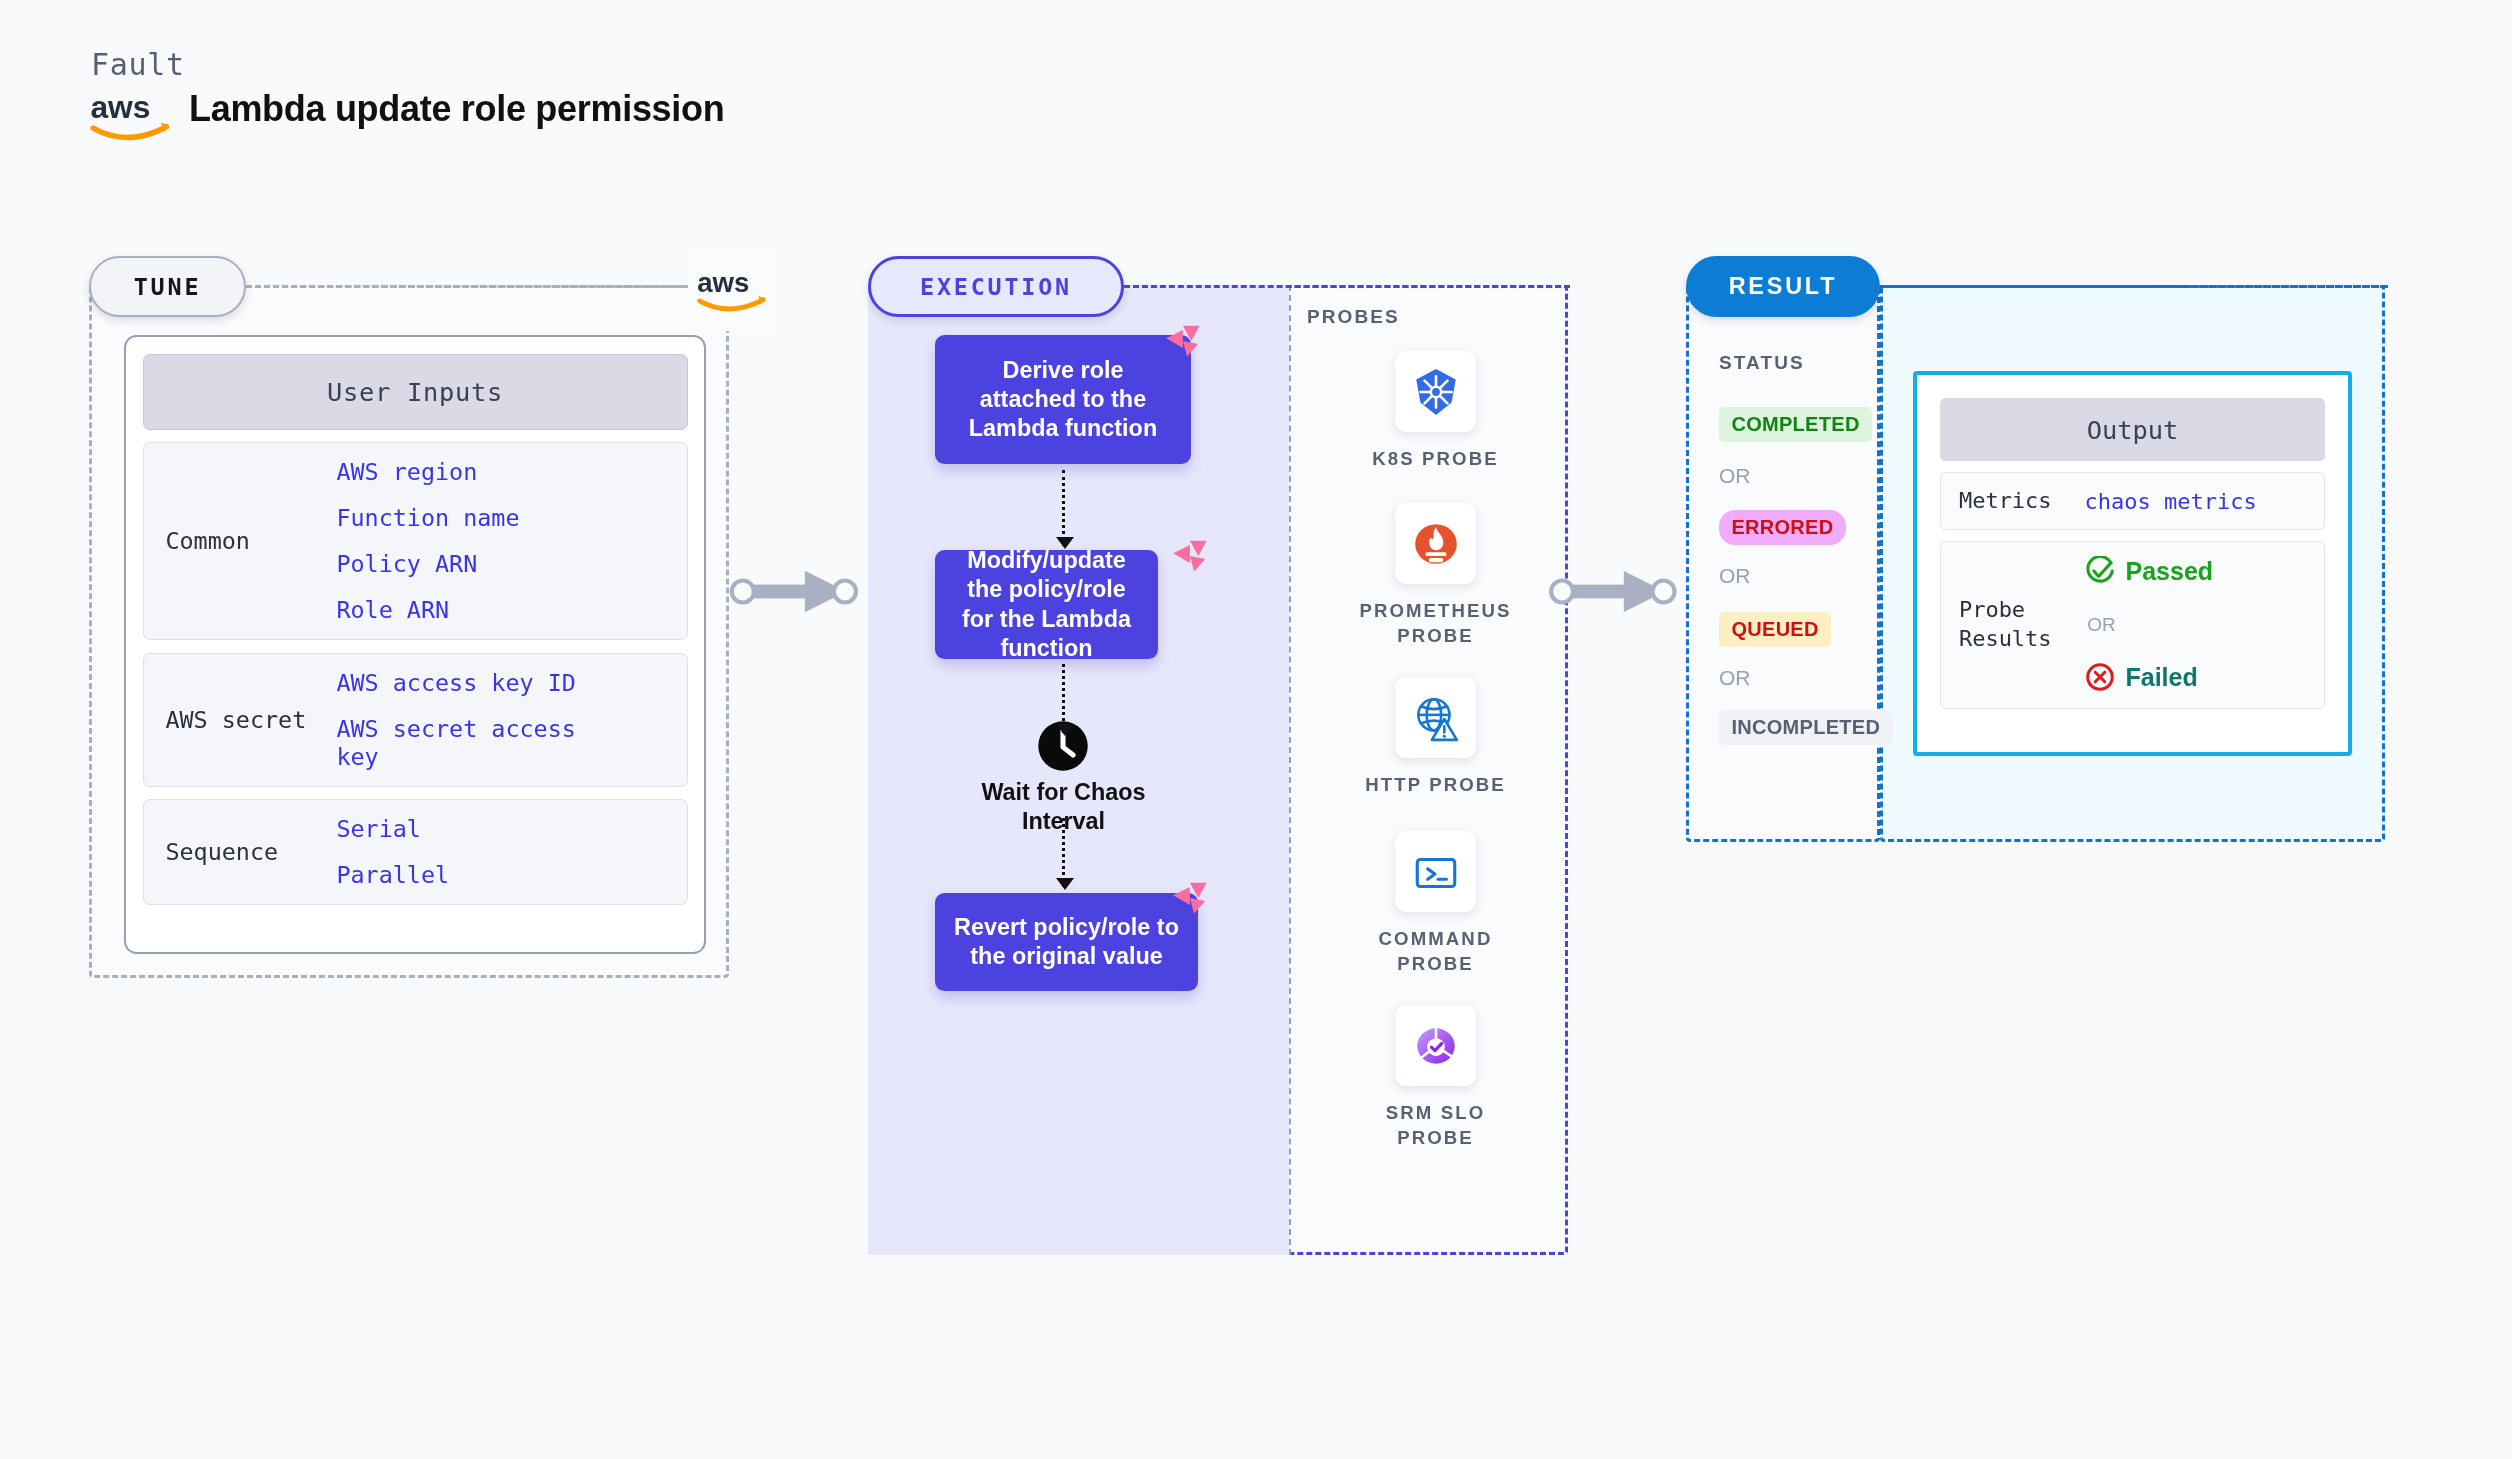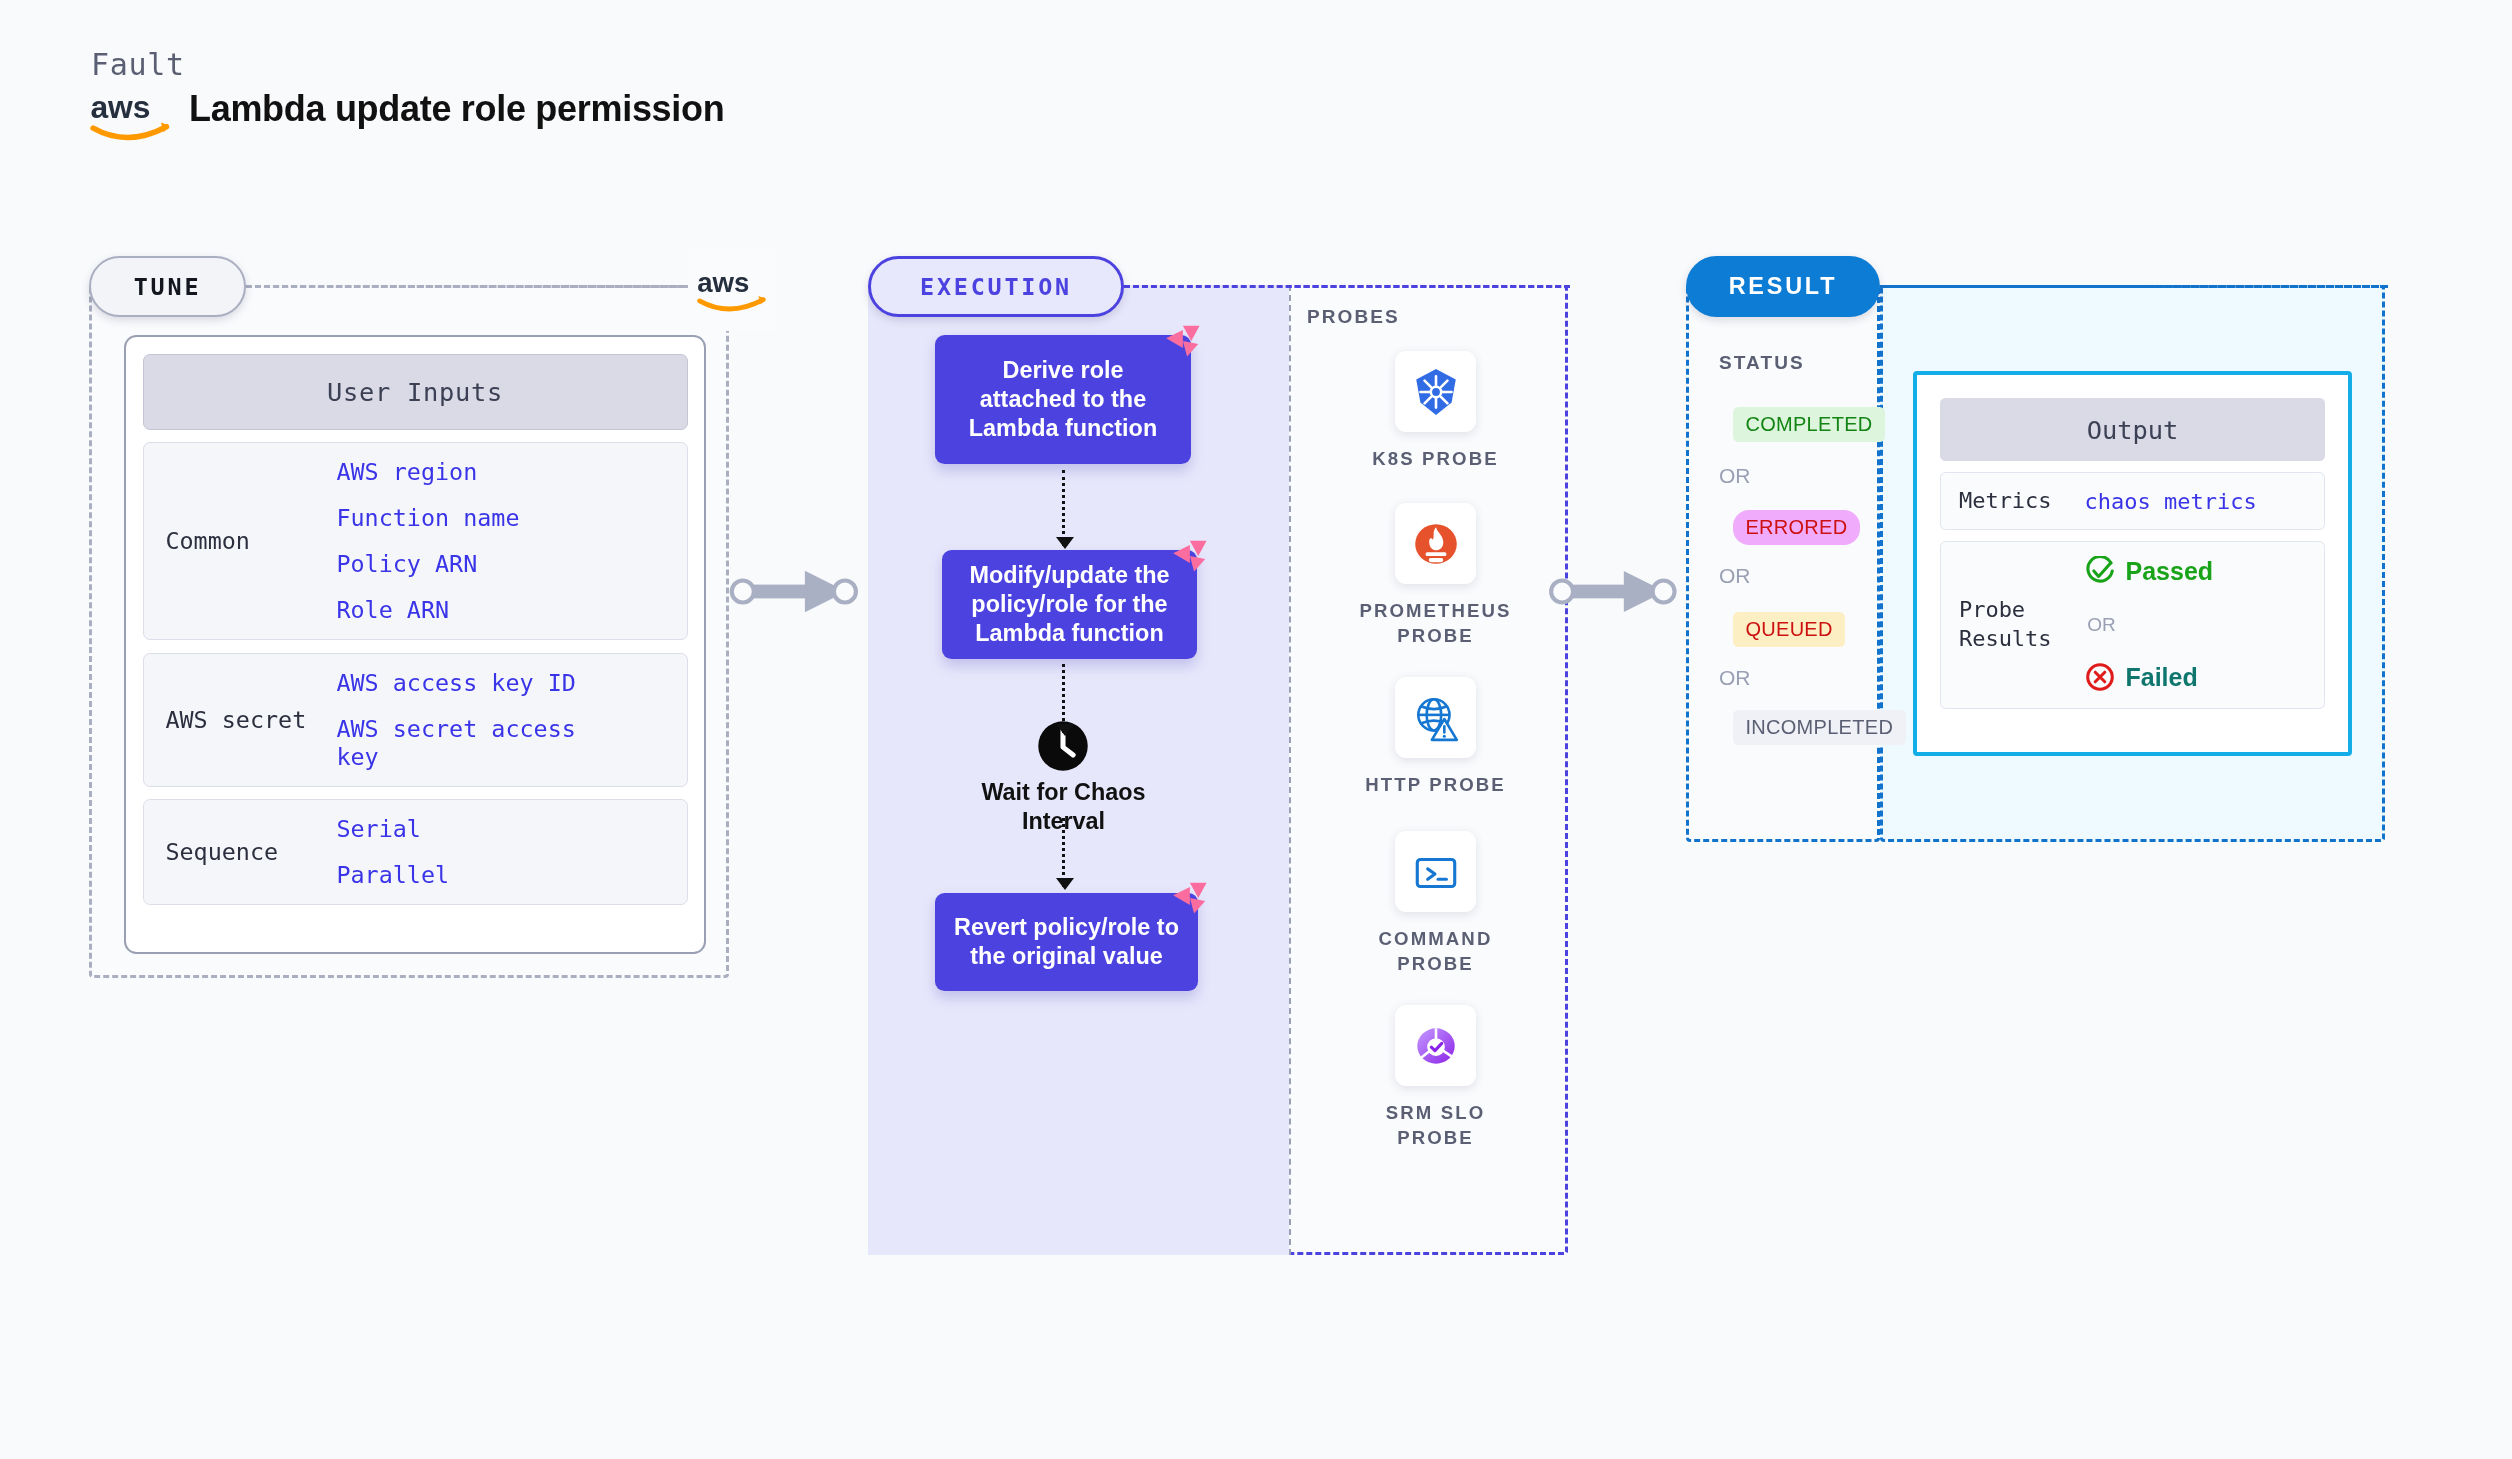--- a/index.html
+++ b/index.html
@@ -128,21 +128,21 @@
   
   .exec-node {
     position: absolute; left: 935px;
     background: #4c42e0; color: #fff; border-radius: 9.6px;
     display: flex; align-items: center; justify-content: center;
     text-align: center; font-weight: bold; font-size: 23.4px;
     line-height: 1.25; padding: 11px 18px;
     box-shadow: 0 6.9px 12.4px rgba(60,55,180,0.22);
   }
   .node1 { top: 335px; width: 256px; height: 129px; }
-  .node2 { top: 550px; width: 255px; height: 109px; margin-left: 7px; }
+  .node2 { top: 550px; width: 223px; height: 109px; }
   .node4 { top: 893px; width: 263px; height: 98px; }
 
   .litmus-badge {
     position: absolute; width: 39px; height: 39px; z-index: 3;
   }
 
   .arrow-v {
     position: absolute; left: 1062px; width: 0;
     border-left: 3.4px dotted #111; z-index: 2;
   }
@@ -188,21 +188,21 @@
   .p4 { top: 831px; } .p5 { top: 1005px; }
 
   
   .status-label {
     position: absolute; left: 1719px; top: 352px;
     font-size: 19px; font-weight: bold; color: #5a5f73; letter-spacing: 2.1px;
   }
   .status-item { position: absolute; left: 1719px; }
   .status-pill {
     display: inline-block; border-radius: 5.5px;
-    padding: 6.2px 12.4px; font-size: 20px; font-weight: normal; letter-spacing: 0.3px; margin-left: 14px;
+    padding: 6.2px 12.4px; font-size: 20px; font-weight: bold; letter-spacing: 0.3px;
   }
   .or-text { font-size: 21px; color: #9aa0b4; }
   .s1 { top: 407px; } .s2 { top: 464px; } .s3 { top: 510px; }
   .s4 { top: 564px; } .s5 { top: 612px; } .s6 { top: 666px; }
   .s7 { top: 710px; }
 
   
   .out-card {
     position: absolute; left: 1913px; top: 371px;
     width: 439px; height: 385px;

